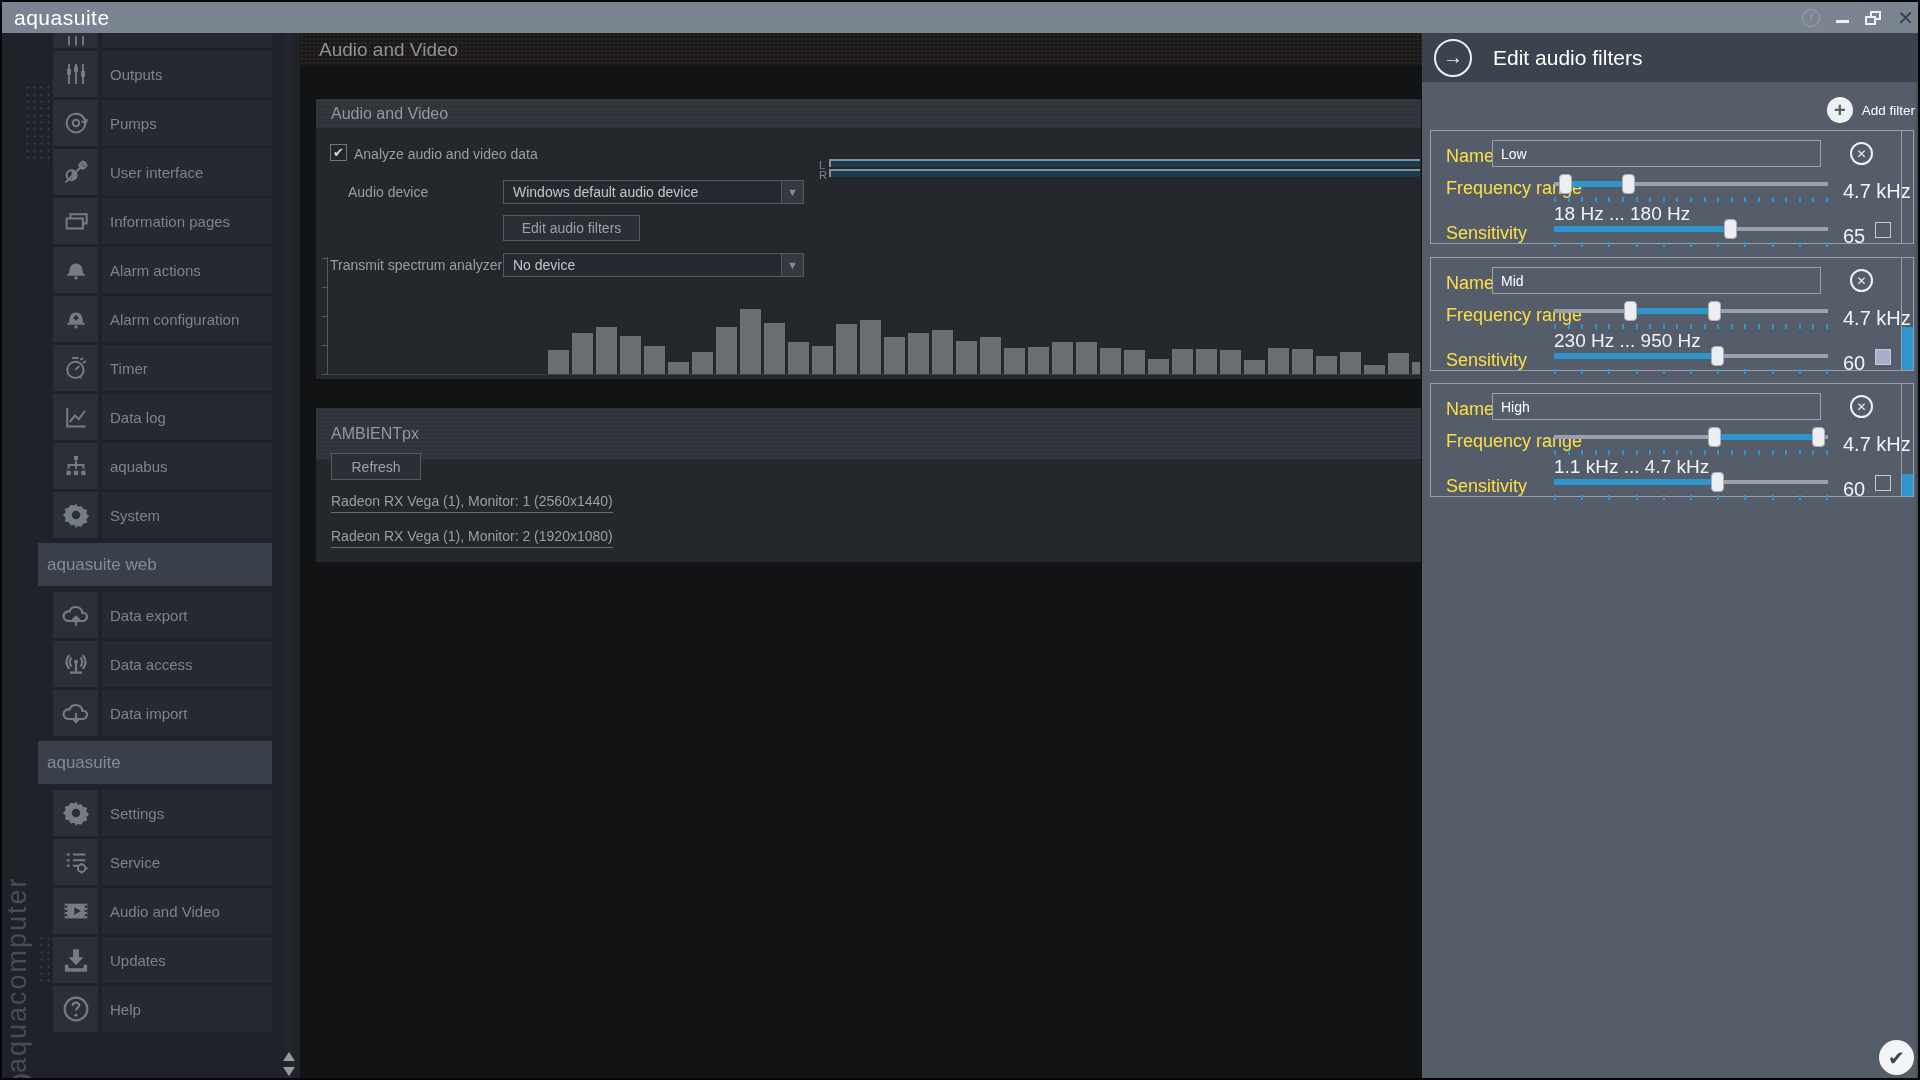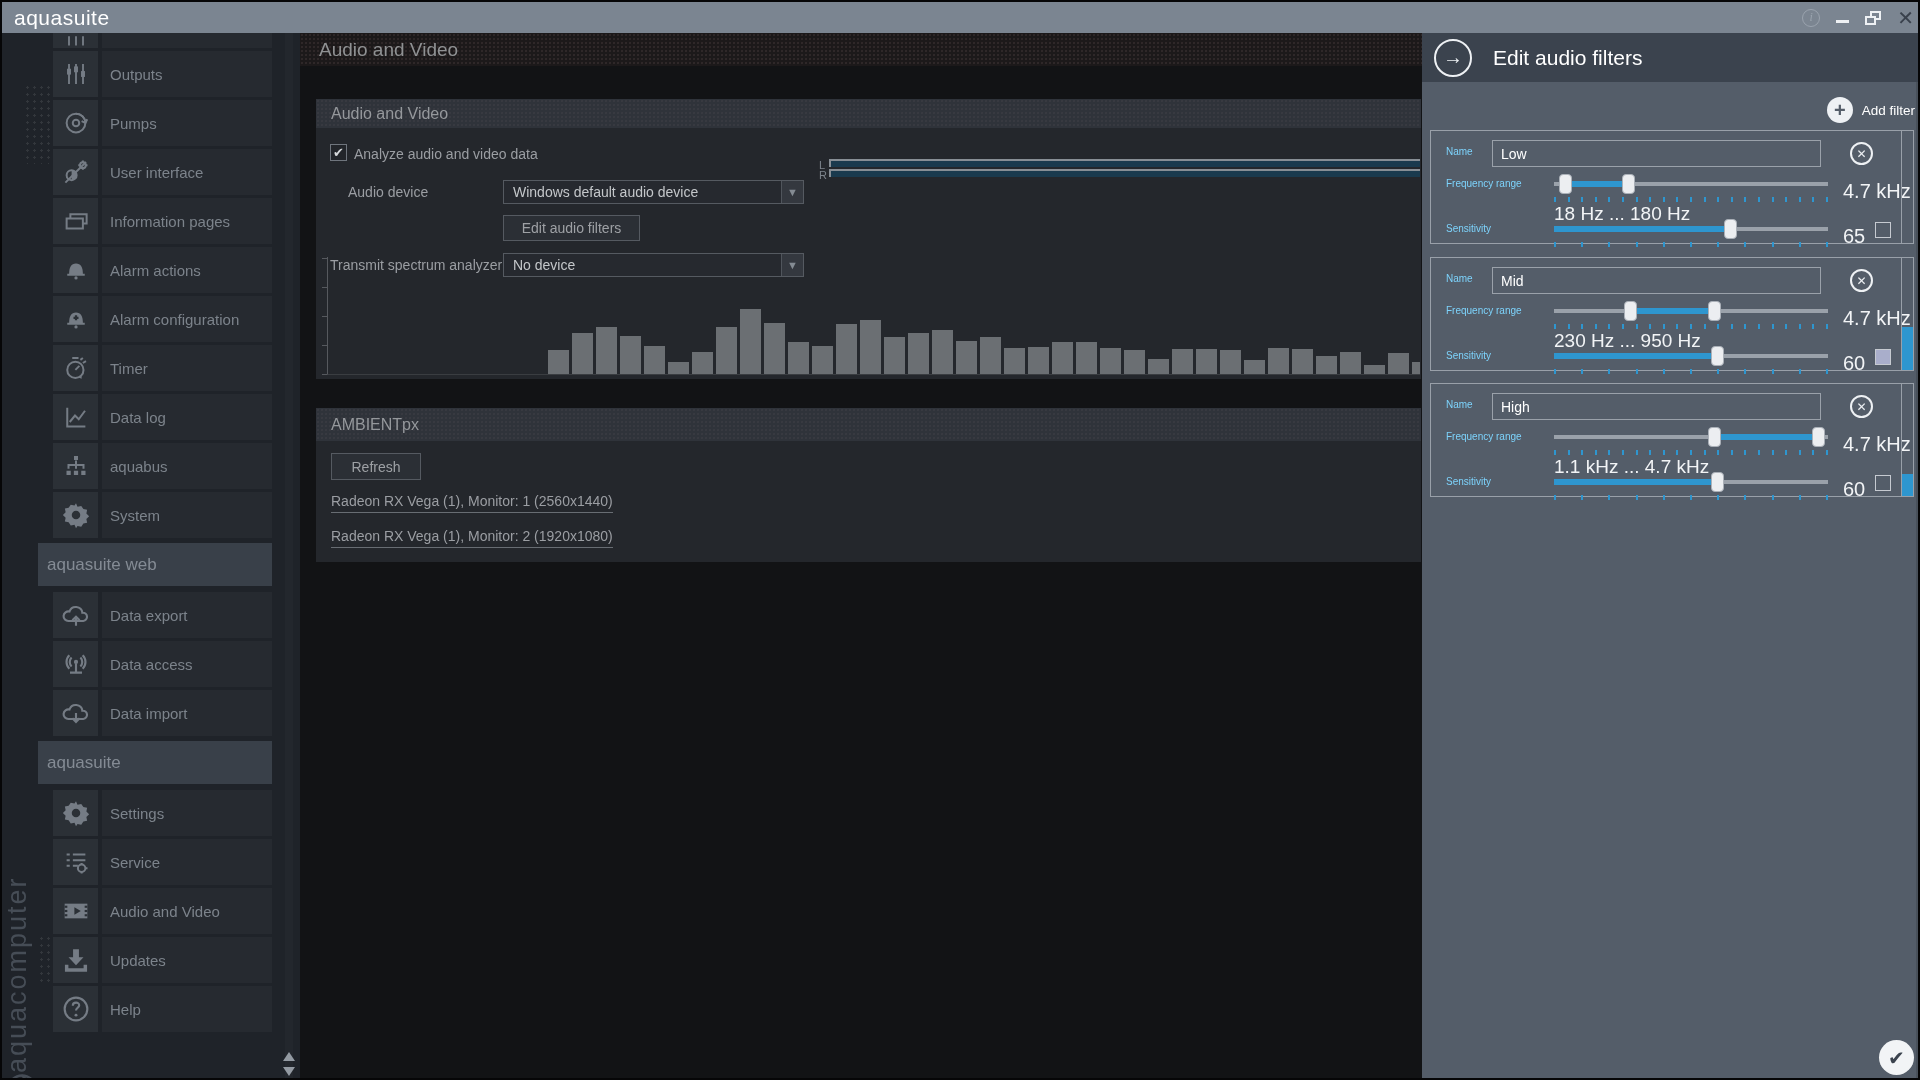--- a/index.html
+++ b/index.html
@@ -66,21 +66,21 @@
   .panel{position:absolute;left:1420px;top:31px;width:500px;height:1049px;background:#545d69;}
   .panel-header{position:absolute;left:0;top:0;width:100%;height:49px;background:#3b434e;display:flex;align-items:center;}
   .arrow-circle{width:38px;height:38px;border:2.5px solid #eef1f4;border-radius:50%;color:#eef1f4;margin-left:12px;
       display:flex;align-items:center;justify-content:center;font-size:20px;}
   .panel-title{color:#fff;font-size:21px;font-weight:300;margin-left:21px;}
   .add-filter{position:absolute;top:62px;right:7px;height:30px;display:flex;align-items:center;gap:9px;}
   .plus-circle{width:26px;height:26px;border-radius:50%;background:#eef1f4;color:#545d69;font-size:20px;font-weight:bold;
       display:flex;align-items:center;justify-content:center;line-height:0;}
   .add-filter-label{color:#fff;font-size:13.5px;}
   .fcard{position:absolute;left:8px;width:484px;height:114px;border:1px solid #99a0a9;}
-  .fcard .flabel{position:absolute;color:#7dd3fc;font-size:10px;}
+  .fcard .flabel{position:absolute;color:#fde047;font-size:18px;}
   .name-input{position:absolute;left:61px;top:9px;width:329px;height:27px;border:1px solid #9aa1aa;background:transparent;
       color:#fff;font-size:14px;padding-left:8px;display:flex;align-items:center;}
   .close-circle{position:absolute;left:419px;top:11px;width:23px;height:23px;border:2px solid #eef1f4;border-radius:50%;
       color:#eef1f4;font-size:12px;display:flex;align-items:center;justify-content:center;}
   .slider{position:absolute;left:123px;width:274px;height:20px;}
   .track{position:absolute;left:0;top:8px;width:100%;height:4px;background:#9aa1aa;}
   .trange{position:absolute;top:7px;height:6px;background:#2e96cf;}
   .handle{position:absolute;top:0;width:13px;height:20px;border-radius:4px;background:#eceef1;border:1px solid #aab0b8;}
   .ticks{position:absolute;left:123px;width:274px;height:5px;display:flex;justify-content:space-between;}
   .tick{width:2px;height:5px;background:#2e96cf;}
@@ -411,21 +411,21 @@
       <div id="plot-ticks">
           <div class="plot-tick" style="left: 6px; top: 159px; position: absolute;"></div>
           <div class="plot-tick" style="left: 6px; top: 188px; position: absolute;"></div>
           <div class="plot-tick" style="left: 6px; top: 217px; position: absolute;"></div>
           <div class="plot-tick" style="left: 6px; top: 246px; position: absolute;"></div>
           <div class="plot-tick" style="left: 6px; top: 275px; position: absolute;"></div>
         </div>
     </div>
 
     <div class="group" style="top:375px;height:154px;">
-      <div class="group-header" style="height:33px;">AMBIENTpx</div>
+      <div class="group-header" style="height:51px;">AMBIENTpx</div>
       <div class="btn" style="left:15px;top:45px;width:90px;height:27px;">Refresh</div>
       <div id="monitor-links">
           <div class="mon-link" style="top: 85px; left: 15px;">Radeon RX Vega (1), Monitor: 1 (2560x1440)</div>
           <div class="mon-link" style="top: 120px; left: 15px;">Radeon RX Vega (1), Monitor: 2 (1920x1080)</div>
         </div>
     </div>
   </div>
 
   <div class="panel">
     <div class="panel-header">

